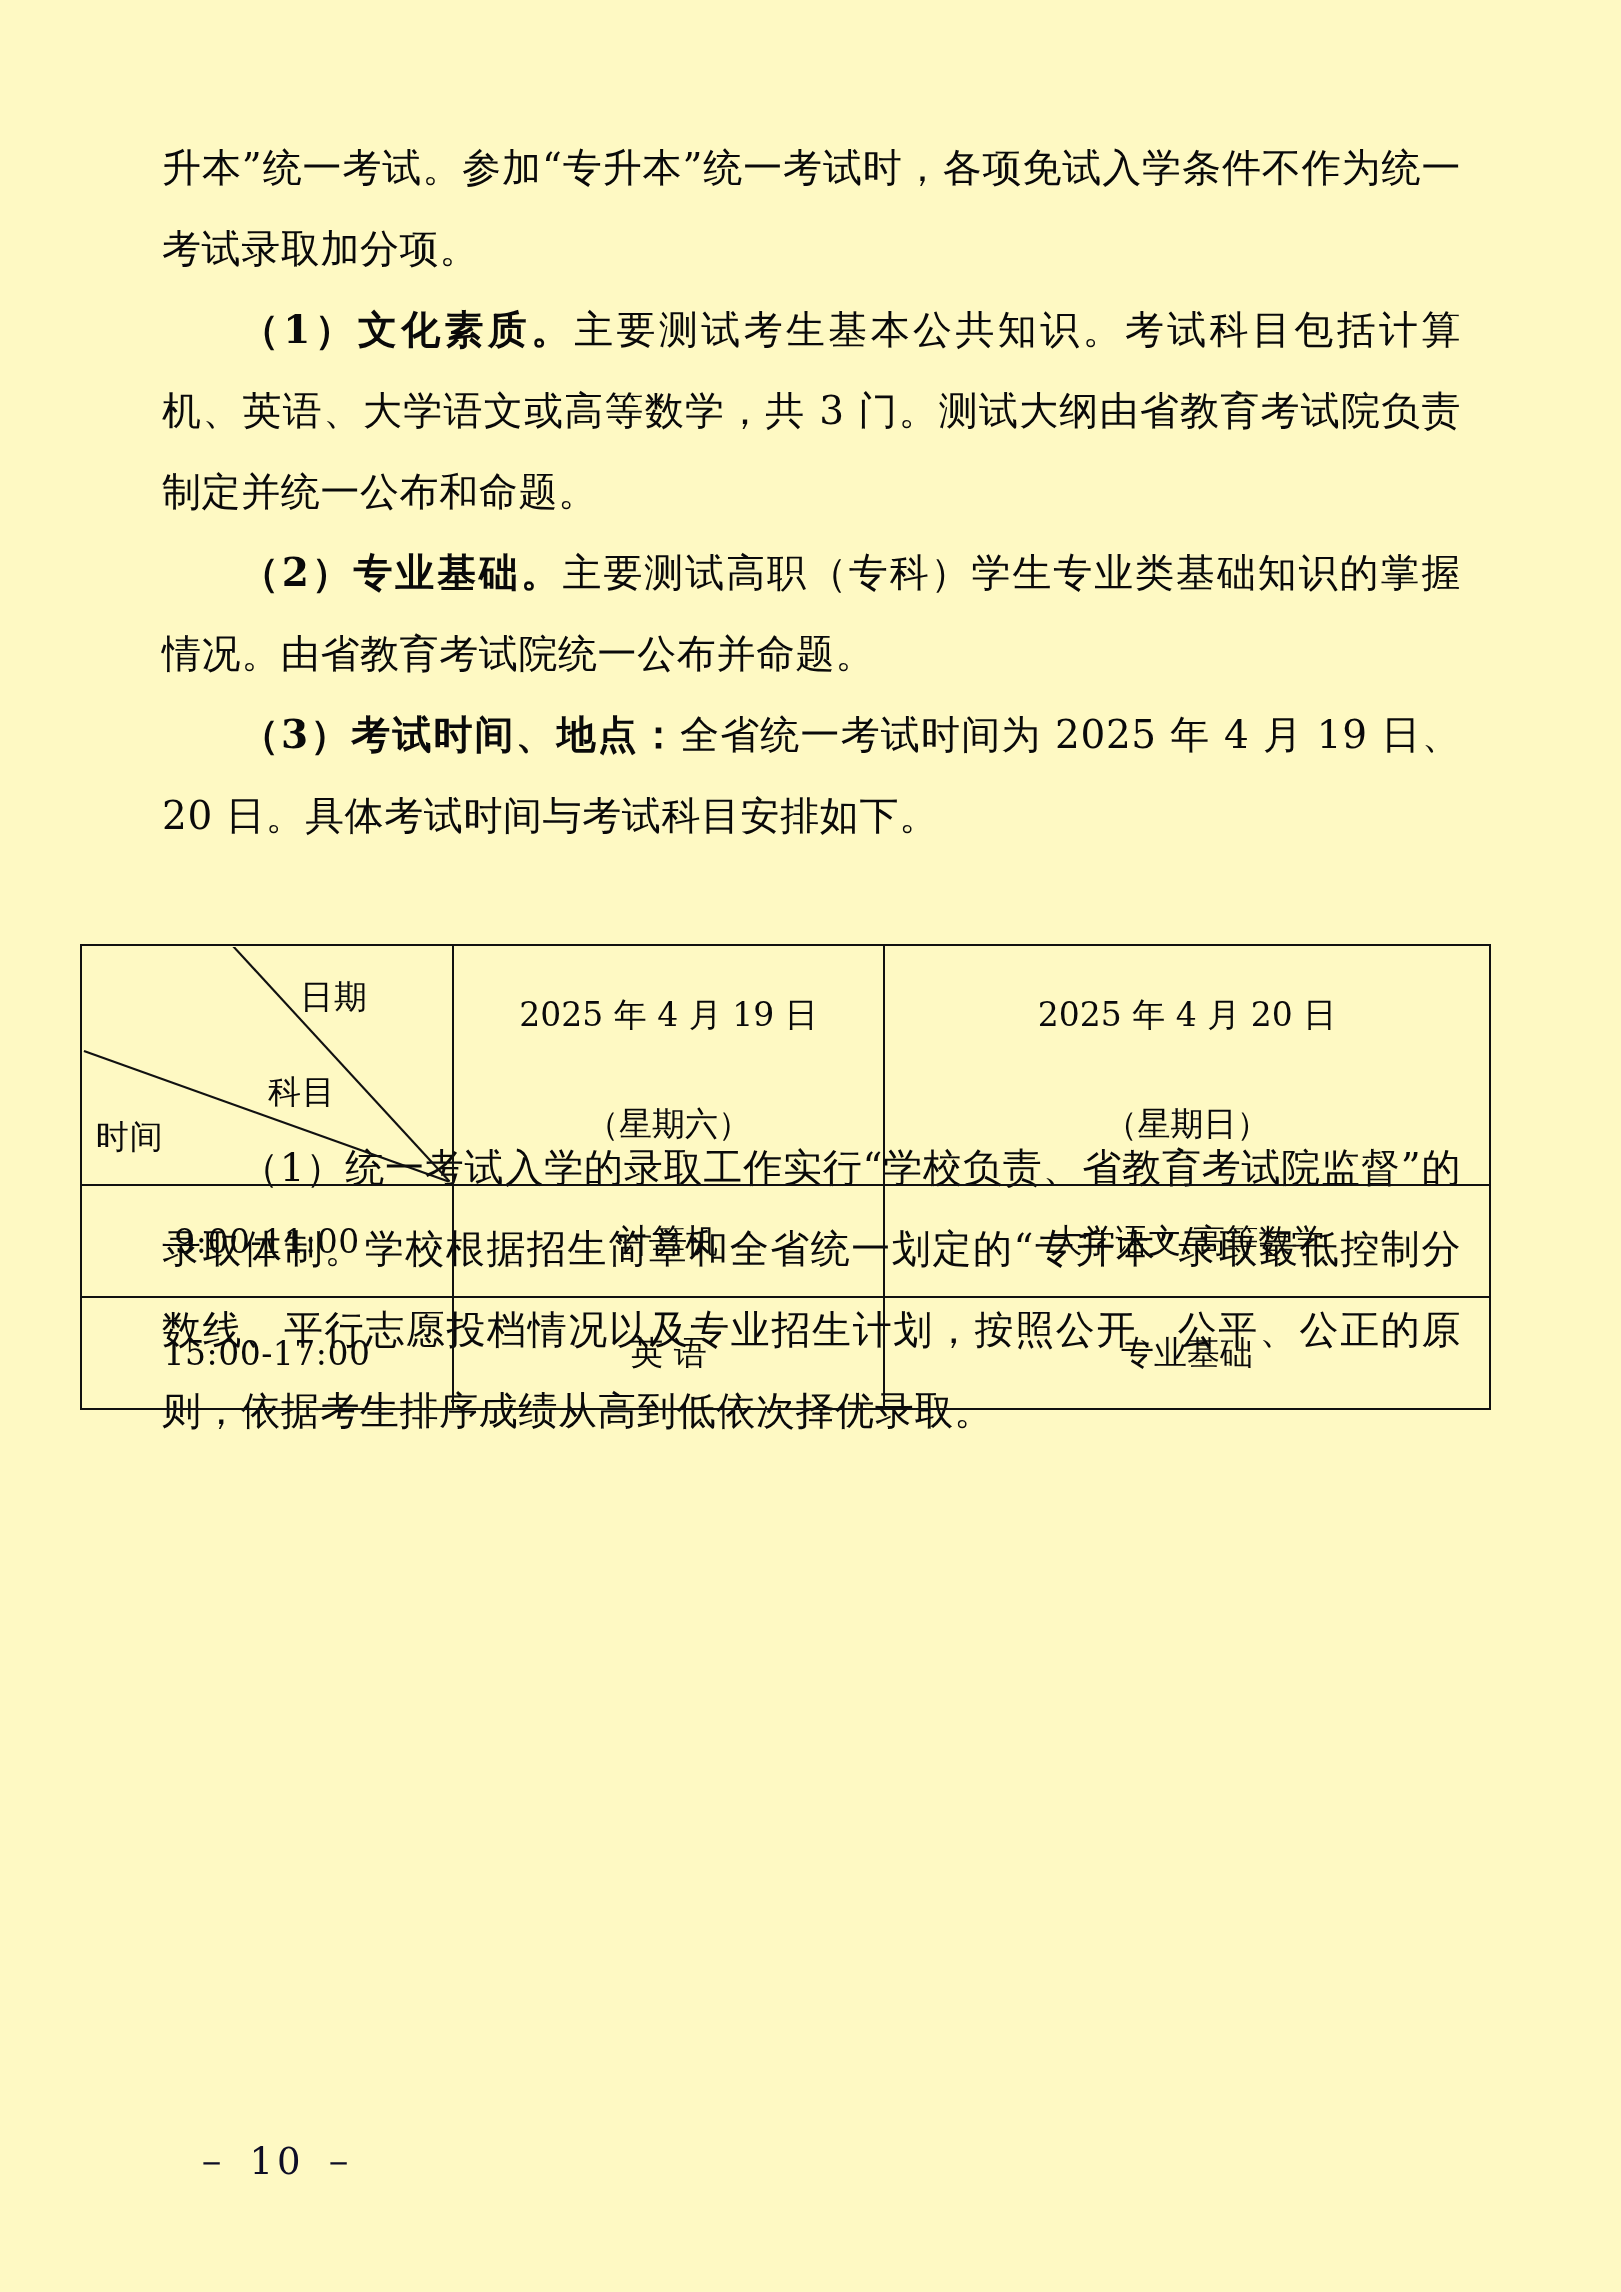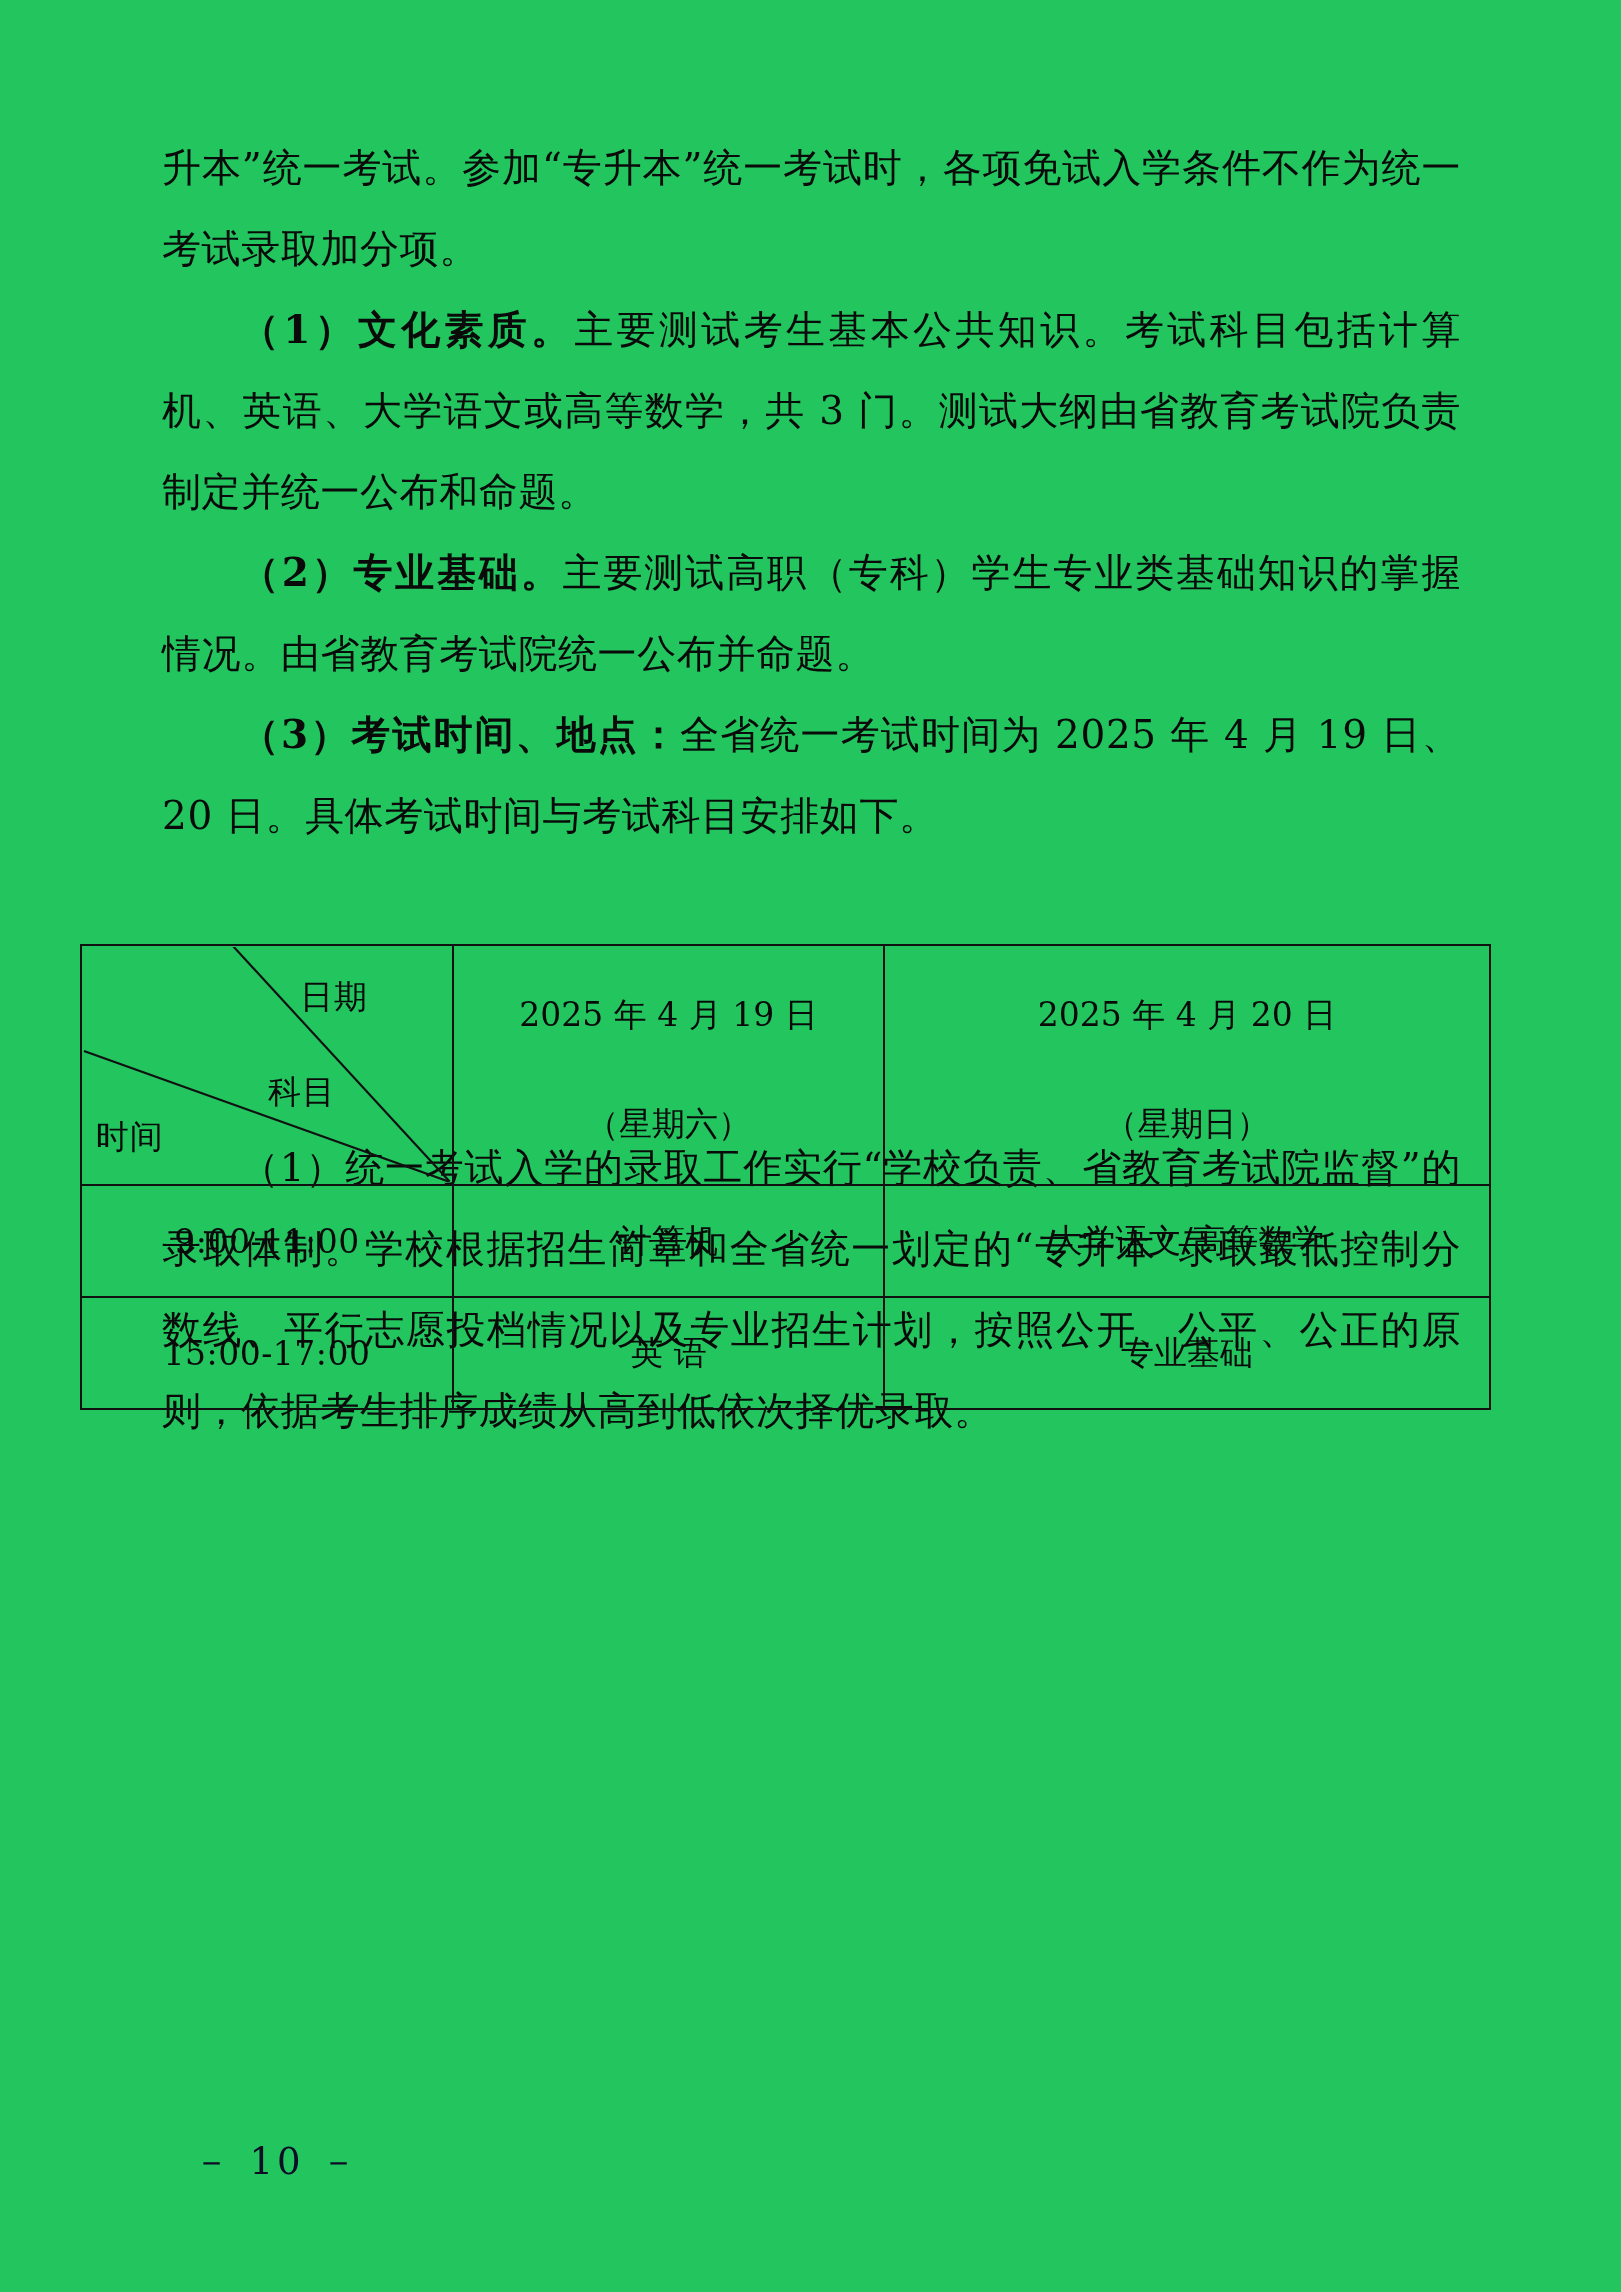--- a/index.html
+++ b/index.html
@@ -13,21 +13,21 @@
     color: #000000;
     position: relative;
     overflow: hidden;
   }
 
   #page {
     position: absolute;
     left: 0; top: 0;
     width: 1621px;
     height: 2293px;
-    background: #22c55e;
+    background: #fef9c3;
   }
 
   
   #content {
     position: absolute;
     left: 162px;
     top: 127px;
     width: 1299px;
   }
 

